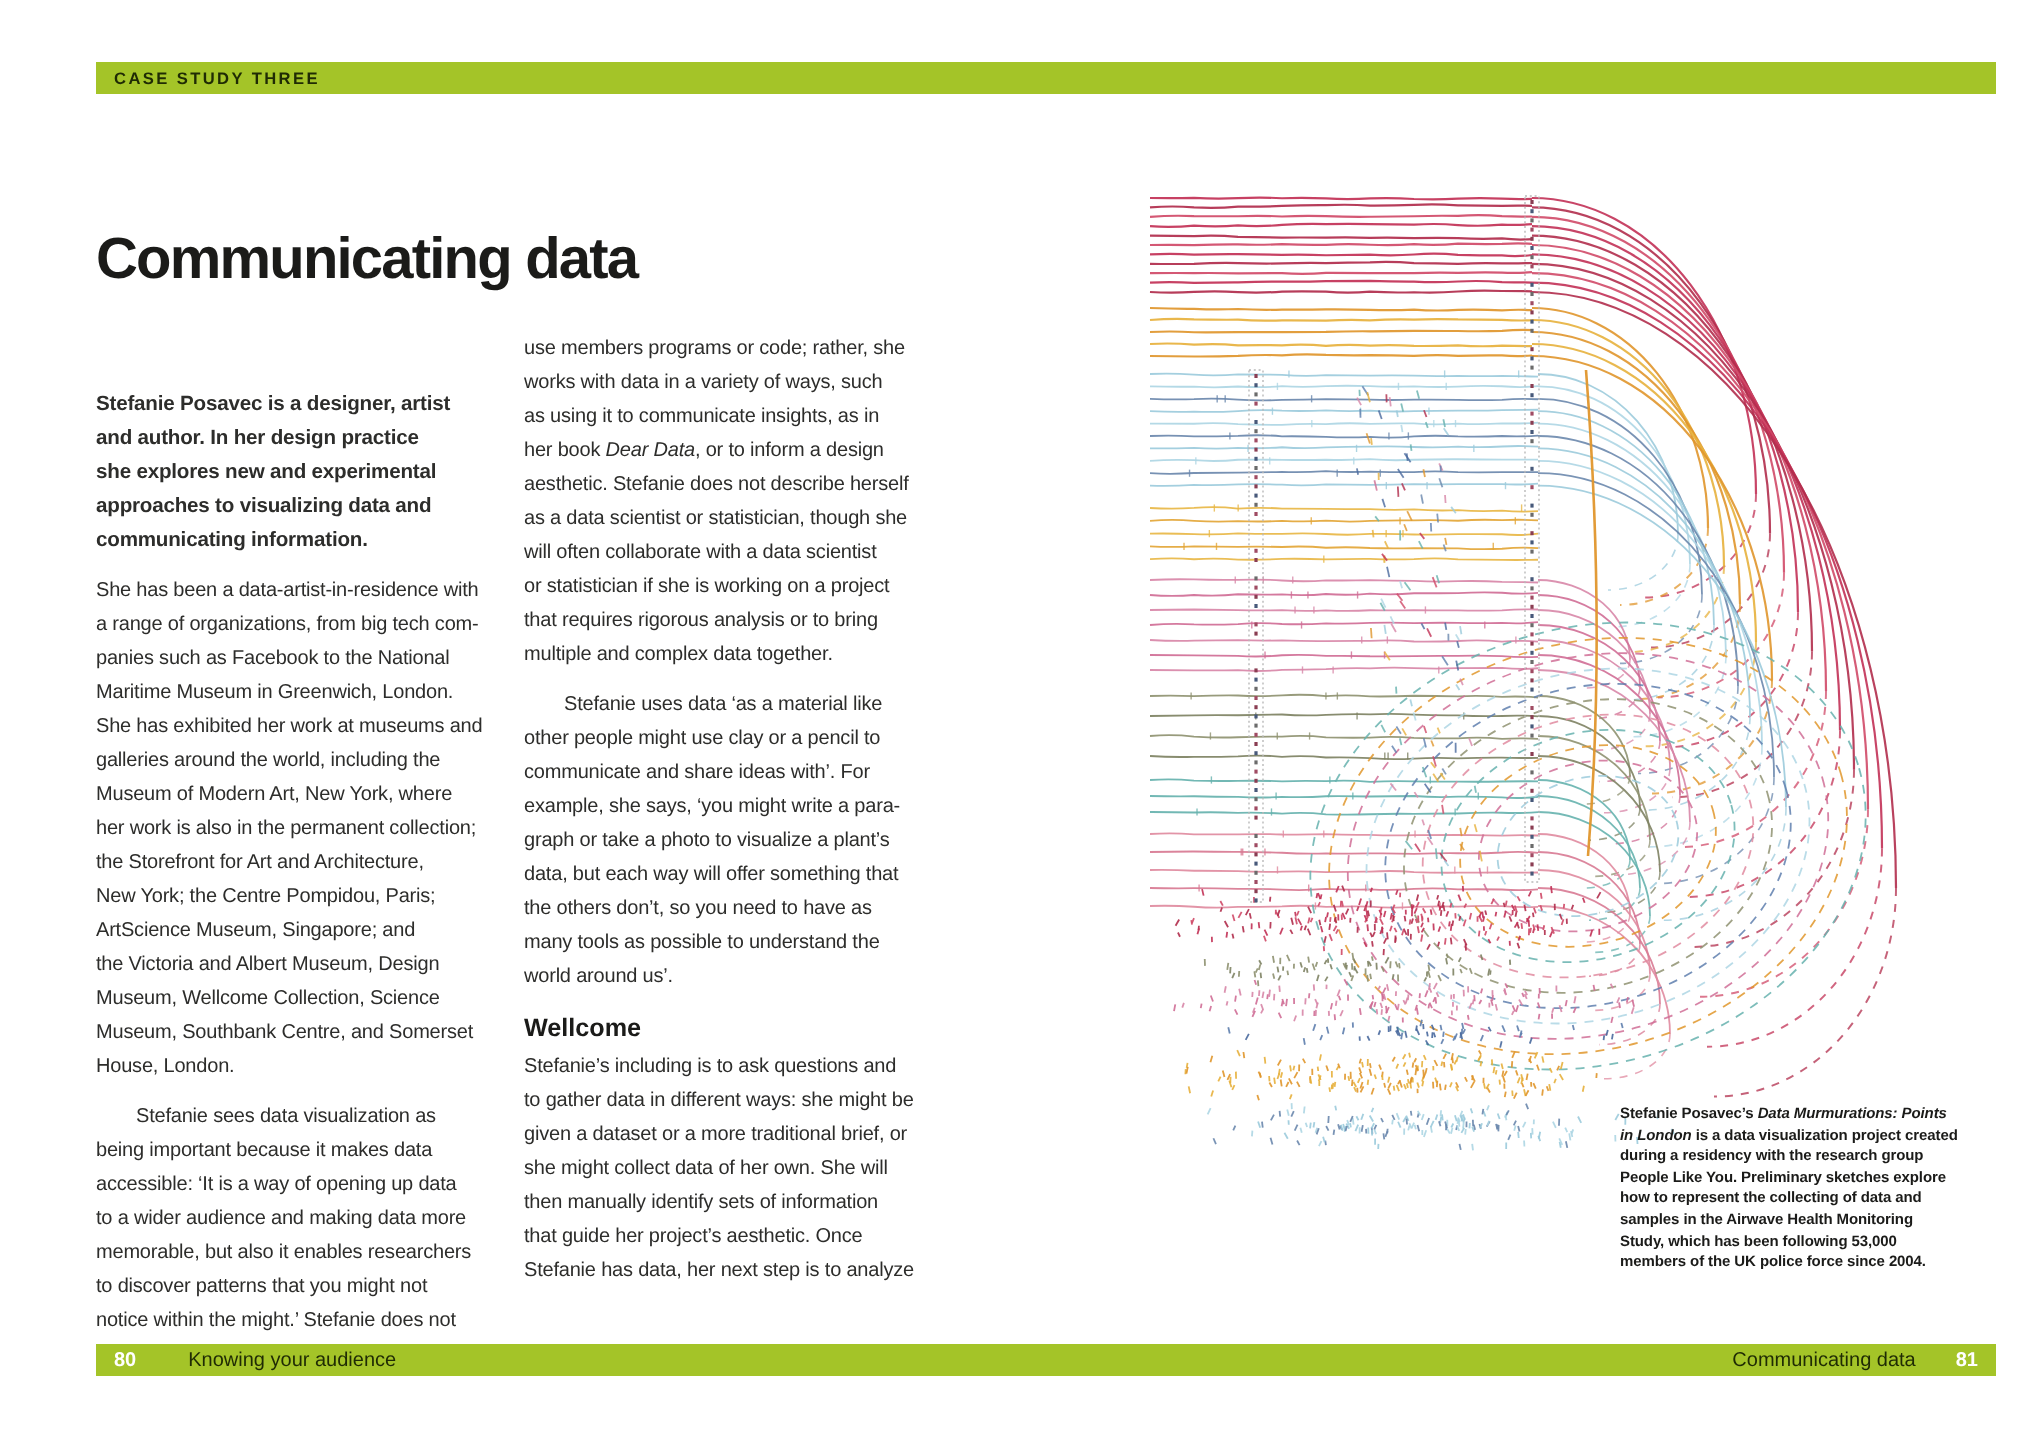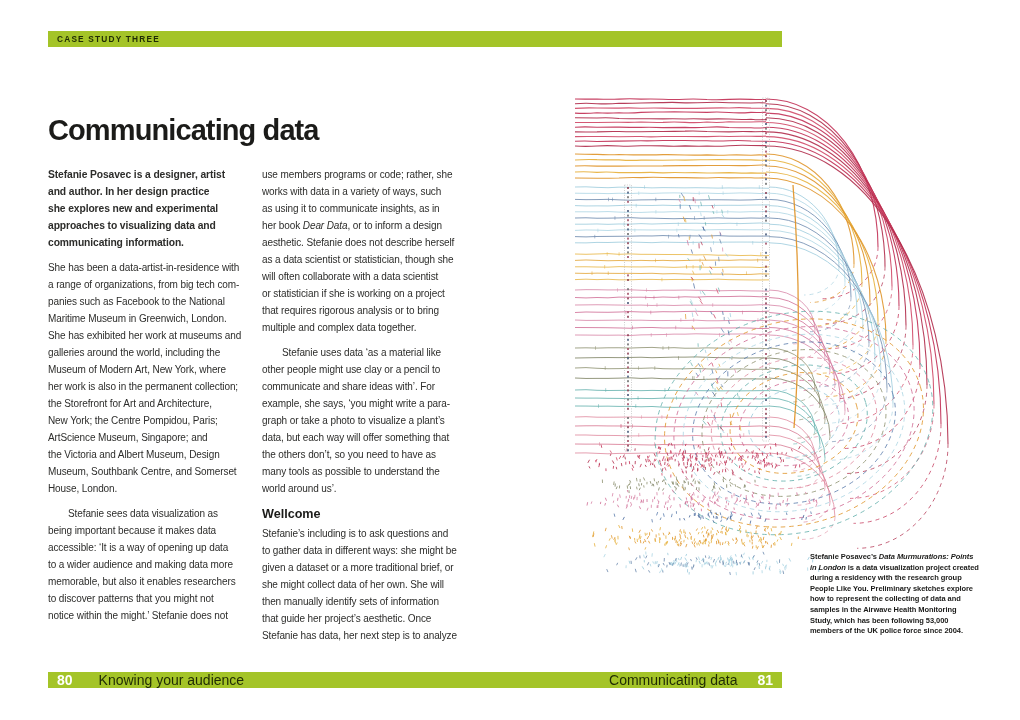--- a/index.html
+++ b/index.html
@@ -1,31 +1,31 @@
 <!DOCTYPE html>
 <html style="--green: #a4c428; --band-text: #1f2b04; --body-text: #2d2d2b; --title-text: #1b1b19; --page-bg: #ffffff;"><head>
 <meta charset="utf-8">
 <style>
   html,body{margin:0;padding:0;background:#e8e8e8;}
   .spread{position:relative;width:1020px;height:720px;background:var(--page-bg,#fff);
           font-family:"Liberation Sans", sans-serif;overflow:hidden;}
-  .band{position:absolute;left:48px;width:734px;height:16px;background:var(--green,#a4c428);
+  .band{position:absolute;left:48px;width:950px;height:16px;background:var(--green,#a4c428);
         display:flex;align-items:center;box-sizing:border-box;padding:0 9px;}
   .header-band{top:31px;}
-  .footer-band{top:672px;font-size:14px;}
+  .footer-band{top:672px;font-size:10px;}
   .band .kicker{font-size:8.3px;font-weight:bold;letter-spacing:1.2px;color:var(--band-text,#1f2b04);}
   .pgnum{color:#fff;font-weight:bold;}
   .foot-label{color:var(--band-text,#1f2b04);}
   .footer-band .pgnum.left{margin-right:26px;}
   .footer-band .foot-label.right{margin-right:20px;}
   .footer-band .spacer{flex:1;}
   h1.title{position:absolute;left:48px;top:114px;margin:0;font-size:29px;line-height:32px;
            font-weight:bold;letter-spacing:-0.9px;color:var(--title-text,#1b1b19);}
   .col{position:absolute;top:166px;}
-  .col1{left:48px;width:200px;}
+  .col1{left:48px;width:200px;margin-top:28px;}
   .col2{left:262px;width:206px;}
   .para{margin:0 0 8px 0;}
   .ln{font-size:10px;line-height:17px;letter-spacing:-0.1px;color:var(--body-text,#2d2d2b);white-space:nowrap;}
   .para.bold .ln{font-weight:bold;font-size:10.3px;}
   .ln.ind{padding-left:20px;}
   .subhead{font-size:12.6px;font-weight:bold;color:var(--title-text,#1b1b19);
            margin:4px 0 2px 0;line-height:18px;}
   figure.art{position:absolute;left:572px;top:93px;width:400px;height:495px;margin:0;}
   .caption{position:absolute;left:810px;top:552px;width:158px;}
   .cap-ln{font-size:7.5px;line-height:10.6px;font-weight:bold;letter-spacing:-0.05px;
@@ -56,20 +56,21 @@
         <div class="ln">panies such as Facebook to the National</div>
         <div class="ln">Maritime Museum in Greenwich, London.</div>
         <div class="ln">She has exhibited her work at museums and</div>
         <div class="ln">galleries around the world, including the</div>
         <div class="ln">Museum of Modern Art, New York, where</div>
         <div class="ln">her work is also in the permanent collection;</div>
         <div class="ln">the Storefront for Art and Architecture,</div>
         <div class="ln">New York; the Centre Pompidou, Paris;</div>
         <div class="ln">ArtScience Museum, Singapore; and</div>
         <div class="ln">the Victoria and Albert Museum, Design</div>
+        <div class="ln">Museum, Wellcome Collection, Science</div>
         <div class="ln">Museum, Southbank Centre, and Somerset</div>
         <div class="ln">House, London.</div>
       </div>
       <div class="para">
         <div class="ln ind">Stefanie sees data visualization as</div>
         <div class="ln">being important because it makes data</div>
         <div class="ln">accessible: ‘It is a way of opening up data</div>
         <div class="ln">to a wider audience and making data more</div>
         <div class="ln">memorable, but also it enables researchers</div>
         <div class="ln">to discover patterns that you might not</div>

